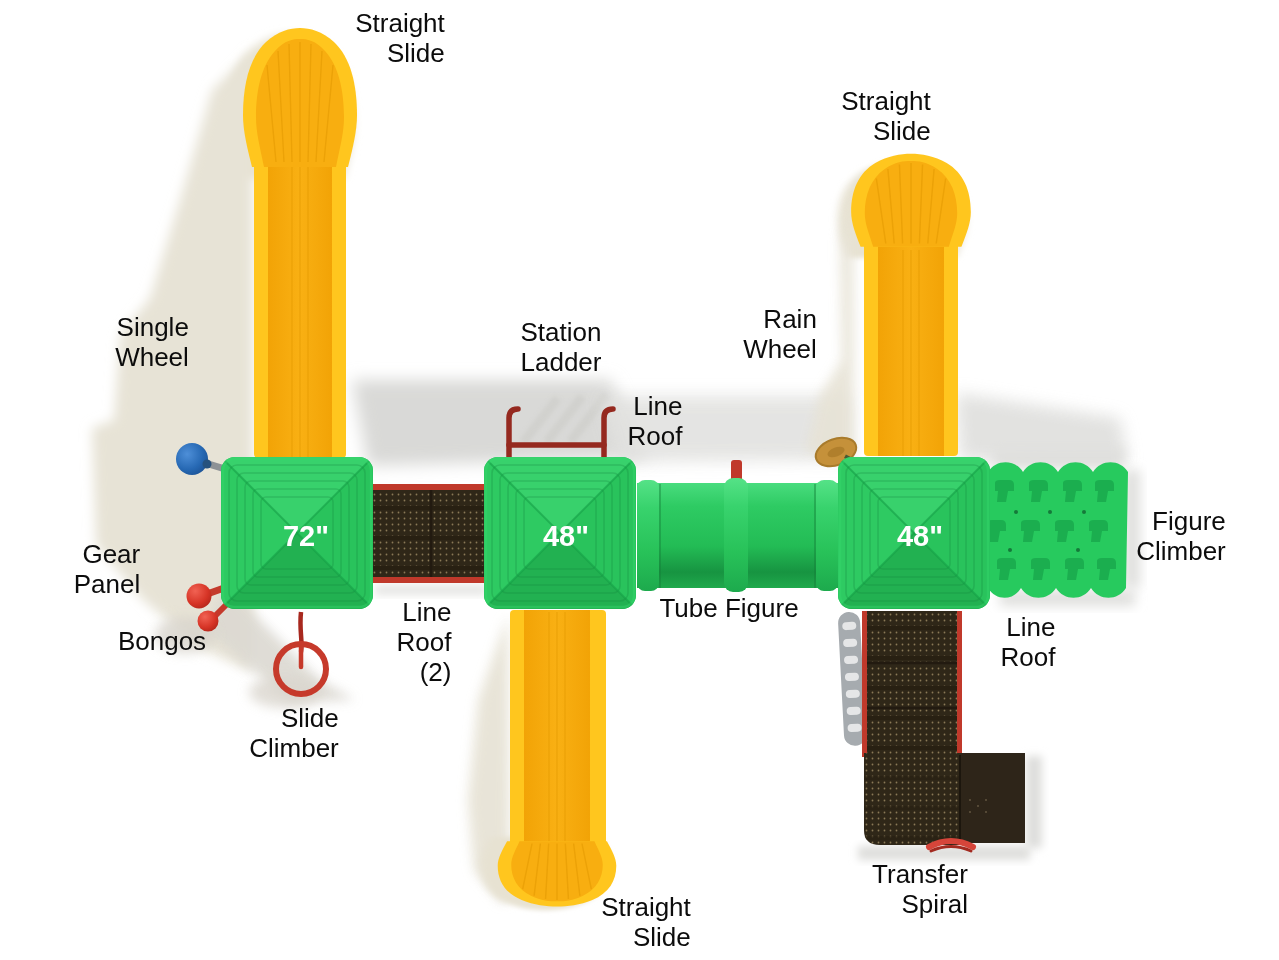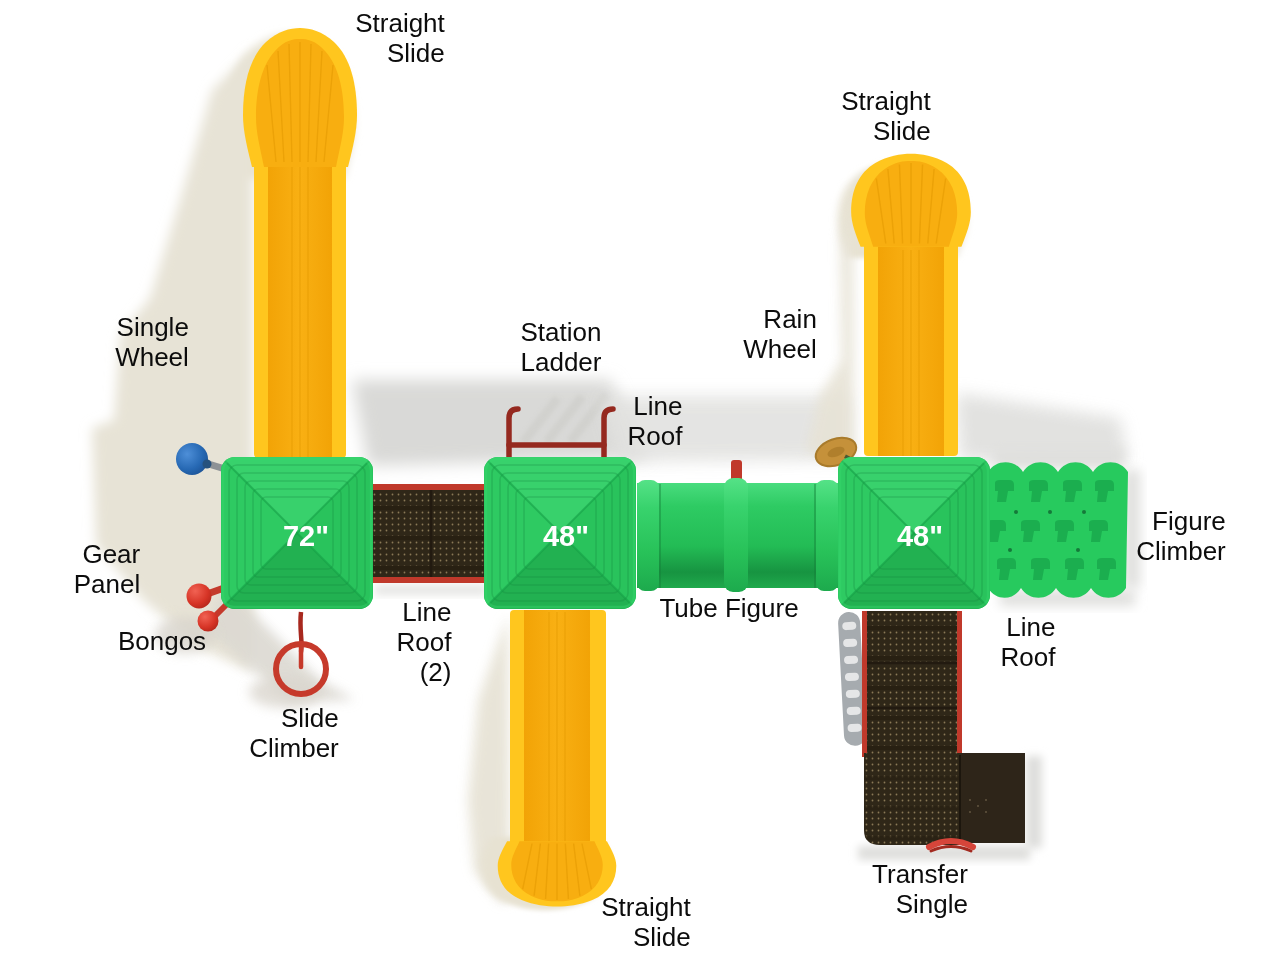--- a/index.html
+++ b/index.html
@@ -334,16 +334,16 @@
   <div class="label" style="left:162px;top:626px">Bongos</div>
   <div class="label" style="left:424px;top:597px">Line
 Roof
 (2)</div>
   <div class="label" style="left:729px;top:593px">Tube Figure</div>
   <div class="label" style="left:1028px;top:612px">Line
 Roof</div>
   <div class="label" style="left:294px;top:703px">Slide
 Climber</div>
   <div class="label" style="left:920px;top:859px">Transfer
-Single</div>
+Spiral</div>
   <div class="label" style="left:646px;top:892px">Straight
 Slide</div>
 </div>
 
 </body></html>

